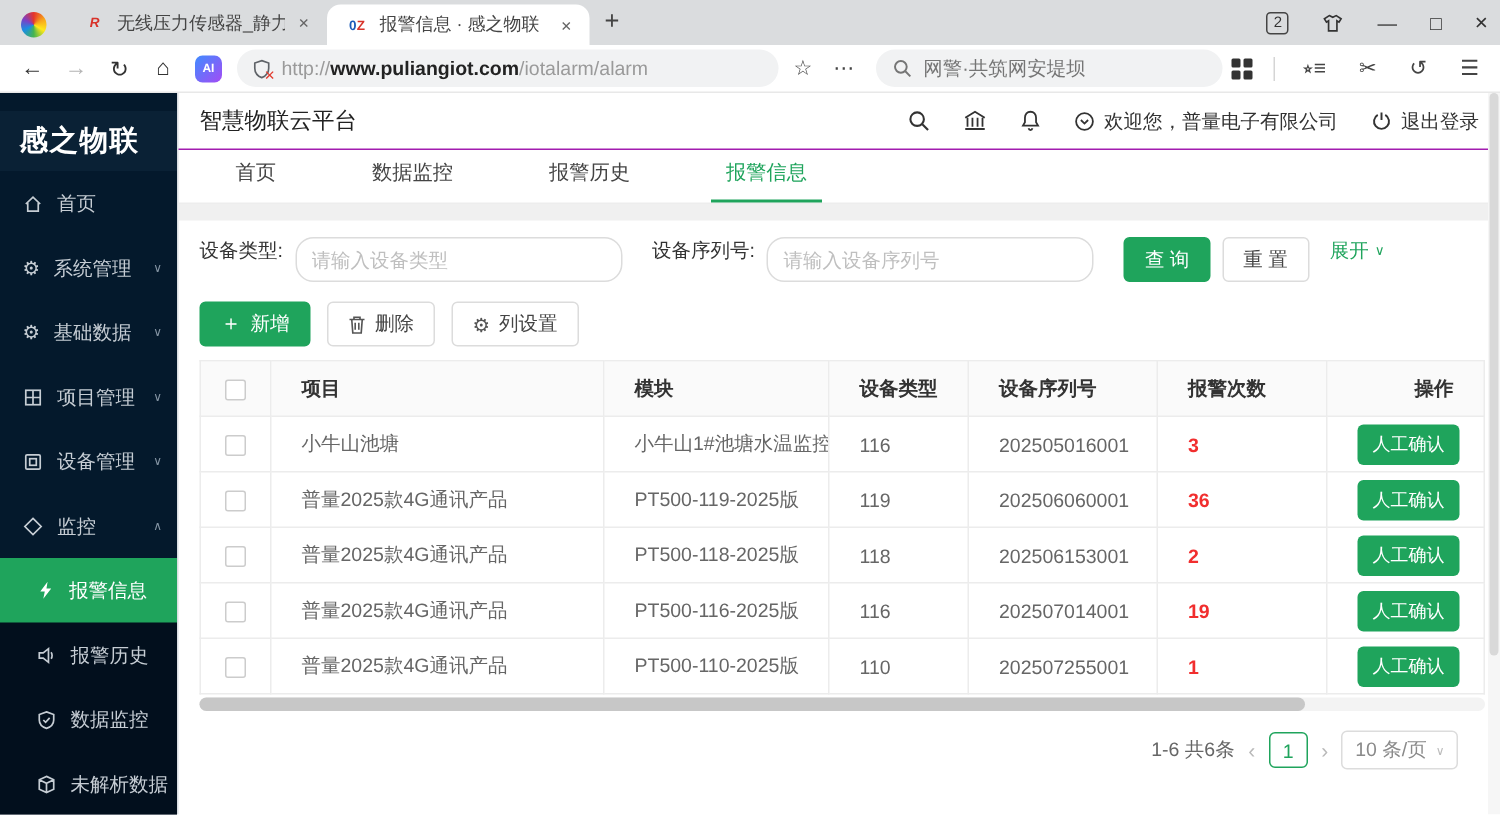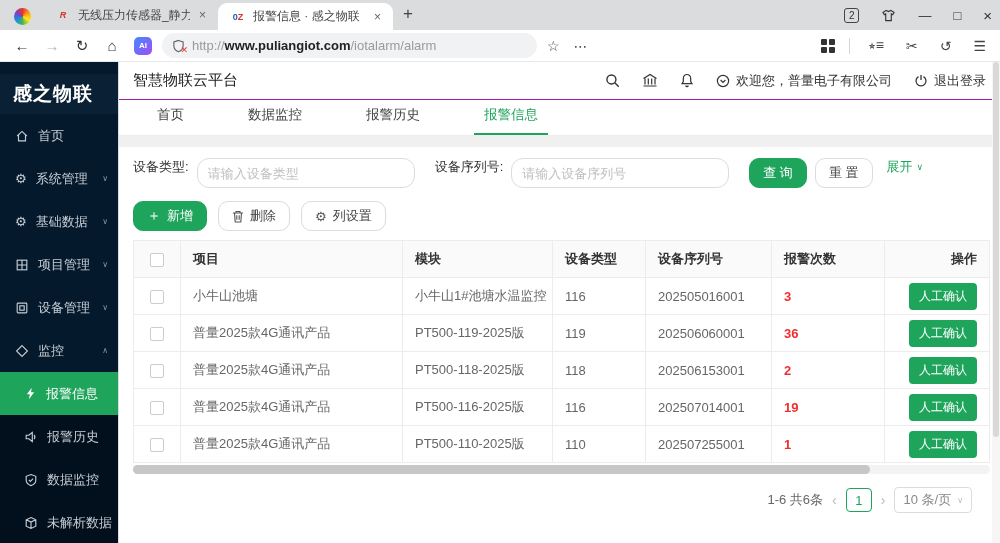--- a/index.html
+++ b/index.html
@@ -60,29 +60,29 @@
   .navtab { padding:0 6px 11px; font-size:13.5px; color:#444; position:relative; }
   .navtab.active { color:#1fa45c; }
   .navtab.active:after { content:""; position:absolute; left:-4px; right:-4px; bottom:0; height:2px; background:#1fa45c; }
   .grayband { height:11px; background:#f0f0f0; }
 
   .content { flex:1; padding:11px 10px 0 14px; position:relative; min-height:0; }
   .filters { display:flex; align-items:flex-start; gap:8px; }
   .flabel { color:#333; font-size:13px; }
   .finput { width:218px; height:30px; border:1px solid #dcdcdc; border-radius:12px; padding:0 10px; font-size:13px; color:#333; background:#fff; font-family:inherit; }
   .finput::placeholder { color:#bfbfbf; }
-  .btn { height:30px; border-radius:10px; border:1px solid #dcdcdc; background:#fff; color:#444; font-size:13px; padding:0 13px; display:inline-flex; align-items:center; gap:6px; font-family:inherit; }
+  .btn { height:30px; border-radius:4px; border:1px solid #dcdcdc; background:#fff; color:#444; font-size:13px; padding:0 13px; display:inline-flex; align-items:center; gap:6px; font-family:inherit; }
   .btn.green { background:#1fa45c; border-color:#1fa45c; color:#fff; }
   .expand { color:#1fa45c; font-size:13px; display:inline-flex; align-items:center; gap:4px; margin-left:6px; }
   .gap2 { margin-left:12px; }
 
   .actions { display:flex; align-items:center; gap:11px; margin:13px 0 9px; }
 
   table { width:100%; border-collapse:collapse; table-layout:fixed; }
-  th,td { border:1px solid #ececec; height:37px; padding:0 12px; font-size:13px; text-align:left; white-space:nowrap; overflow:hidden; }
+  th,td { border:1px solid #ececec; height:37px; padding:0 20px; font-size:13px; text-align:left; white-space:nowrap; overflow:hidden; }
   thead th { background:#fafafa; color:#333; font-weight:bold; }
   td { color:#666; }
   .cb-cell { text-align:center; padding:0; }
   .cbox { width:14px; height:14px; border:1px solid #ccc; border-radius:2px; display:inline-block; background:#fff; vertical-align:middle; }
   .alarm { color:#f12e2e; font-weight:bold; }
   .op-cell { text-align:right; }
   th.op-cell { text-align:right; }
   .confirm-btn { background:#1fa45c; color:#fff; border:none; border-radius:4px; font-size:12px; padding:5px 10px; font-family:inherit; }
 
   .hscroll { height:9px; background:#f3f3f3; border-radius:5px; margin-top:2px; position:relative; }
@@ -143,20 +143,29 @@
       <span class="icn" style="position:relative">
         <svg width="13" height="14" viewBox="0 0 14 15" fill="none" stroke="#5f6368" stroke-width="1.2">
             <path d="M7 1.5 L12 3.2 V7 C12 10.5 10 12.6 7 13.7 C4 12.6 2 10.5 2 7 V3.2 Z"></path>
           </svg>
         <span style="position:absolute;right:-3px;bottom:-2px;color:#e23b2e;font-size:9px;font-weight:bold">✕</span>
       </span>
       <span class="url"><span>http://</span><b>www.puliangiot.com</b><span>/iotalarm/alarm</span></span>
     </div>
     <span class="tb-ico">☆</span>
     <span class="tb-ico">⋯</span>
+    <div class="searchbar">
+      <span class="icn">
+        <svg width="13" height="13" viewBox="0 0 14 14" fill="none" stroke="#757575" stroke-width="1.4">
+            <circle cx="6" cy="6" r="4.2"></circle>
+            <path d="M9.2 9.2 L12.8 12.8"></path>
+          </svg>
+      </span>
+      <span>网警·共筑网安堤坝</span>
+    </div>
     <div class="toolbar-right">
       <span class="grid4">
           <i></i>
           <i></i>
           <i></i>
           <i></i>
         </span>
       <span class="vsep"></span>
       <span class="tb-ico">⭒≡</span>
       <span class="tb-ico">✂</span>

